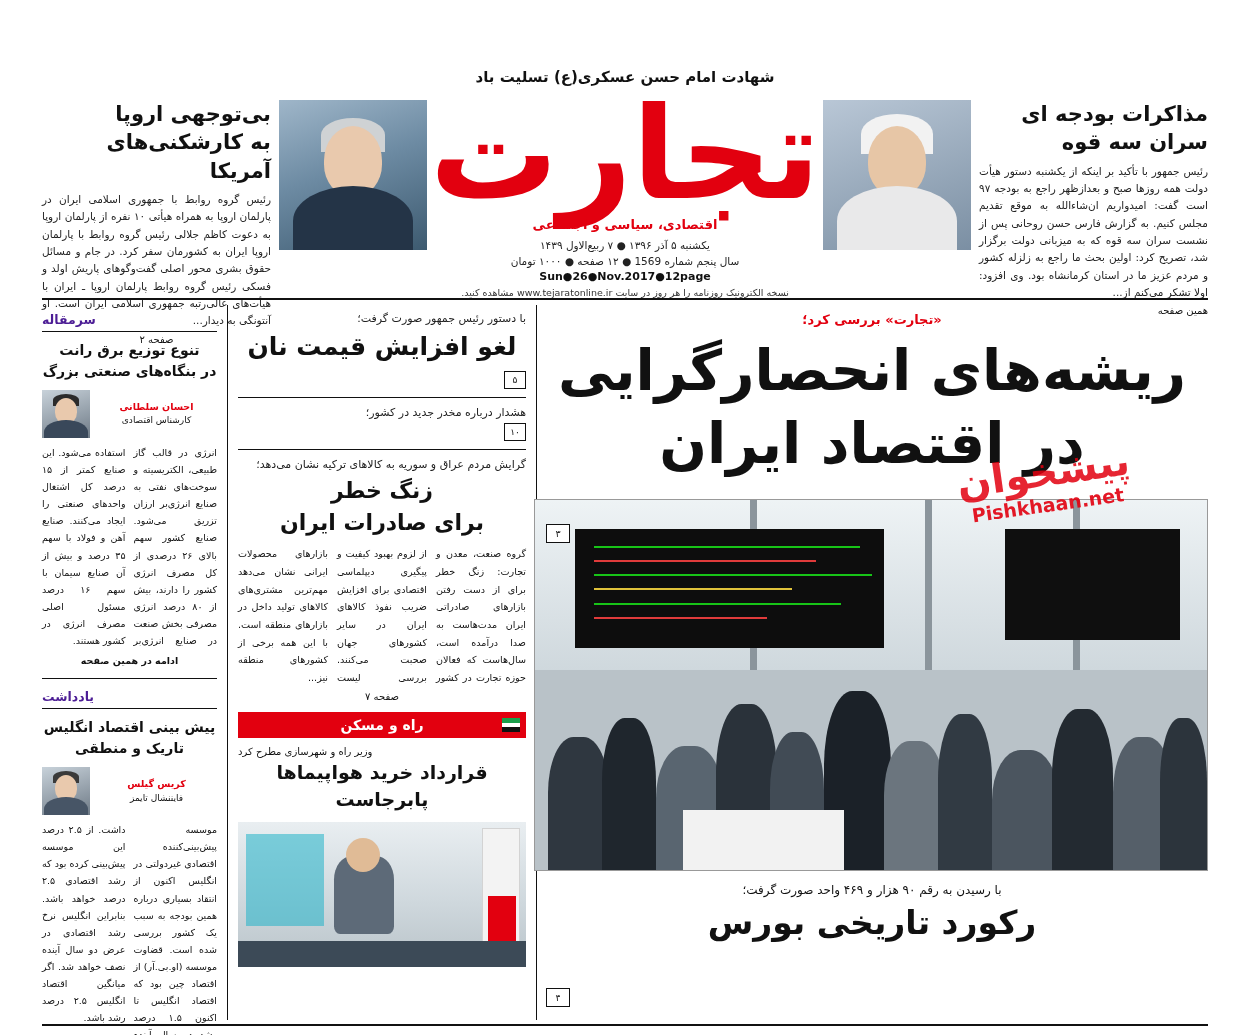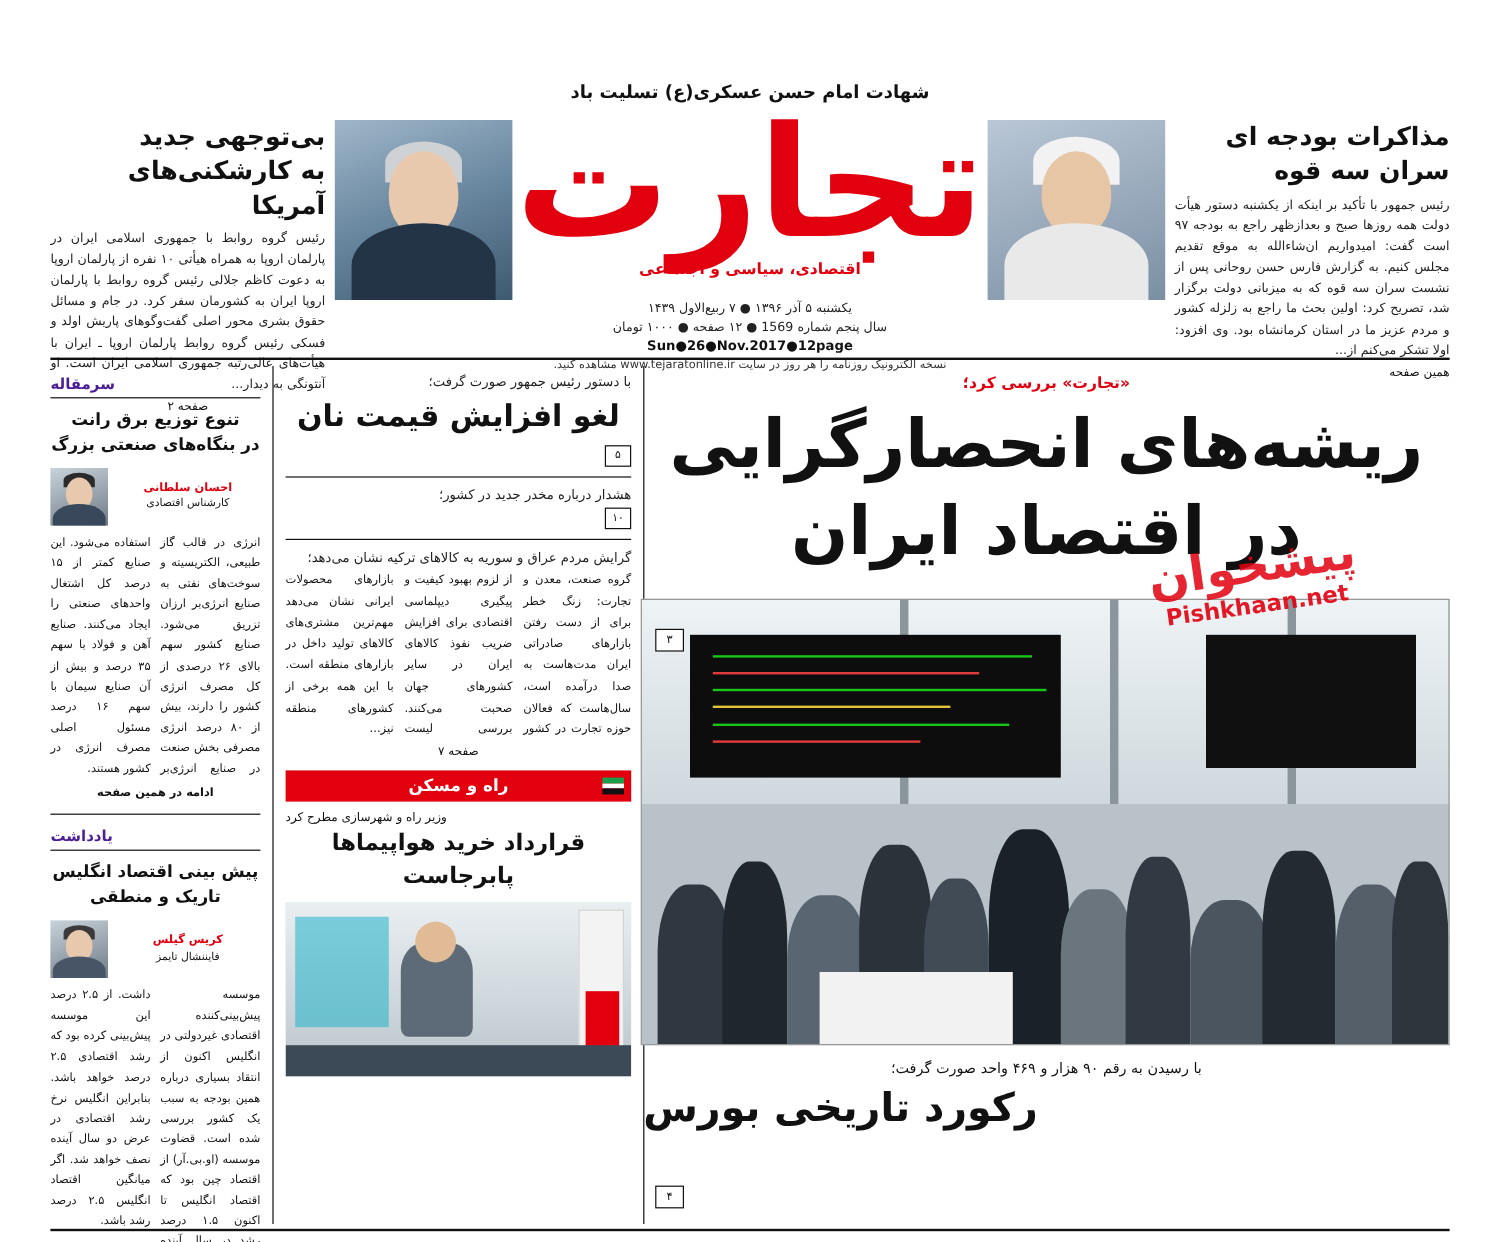--- a/index.html
+++ b/index.html
@@ -27,21 +27,21 @@
   .logo-word{
     font-size:128px;line-height:0.92;font-weight:bold;color:#e2000f;
     font-family:"DejaVu Sans","Liberation Sans",sans-serif;
     letter-spacing:-4px;
     direction:rtl;
   }
   .logo-sub{
     margin-top:4px;font-size:13px;color:#e2000f;font-weight:bold;
   }
   .logo-meta{
-    margin-top:18px;font-size:10.5px;color:#222;line-height:1.5;
+    margin-top:6px;font-size:10.5px;color:#222;line-height:1.5;
   }
   .logo-meta .row{display:block;}
   .logo-date-en{font-weight:bold;color:#111;font-size:11px;}
   .logo-site{font-size:9.5px;color:#333;}
 
   
   .top-left{
     position:absolute;top:100px;left:42px;width:385px;display:flex;gap:8px;
   }
   .top-right{
@@ -123,21 +123,21 @@
   .main-kicker{font-size:13px;text-align:center;margin-bottom:8px;}
   .main-kicker b{color:#e2000f;}
   .main-hl{
     font-size:56px;font-weight:bold;line-height:1.3;text-align:center;color:#111;margin:0;
   }
   .main-photo{
     margin-top:18px;width:100%;height:370px;background:#b9c2c8;position:relative;overflow:hidden;
     border:1px solid #999;
   }
   .main-foot-kicker{font-size:12px;text-align:center;margin-top:12px;}
-  .main-foot-hl{font-size:33px;font-weight:bold;text-align:left;margin-top:6px;}
+  .main-foot-hl{font-size:33px;font-weight:bold;text-align:center;margin-top:6px;}
 
   
   .pnum{position:absolute;width:22px;height:17px;border:1px solid #111;font-size:9.5px;
         display:flex;align-items:center;justify-content:center;background:#fff;}
 
   
   .wm{position:absolute;top:452px;right:118px;text-align:center;transform:rotate(-8deg);pointer-events:none;}
   .wm .fa{font-size:40px;font-weight:bold;color:#e2000f;opacity:.85;line-height:1;}
   .wm .en{font-size:19px;font-weight:bold;color:#e2000f;opacity:.9;margin-top:2px;}
 
@@ -169,21 +169,21 @@
 
   <div class="top-left">
     <div class="portrait a">
       <div class="face" style="width:148px;height:150px;">
         <div class="hair" style="background:#cfd2d4;"></div>
         <div class="head"></div>
         <div class="body" style="background:#243447;"></div>
       </div>
     </div>
     <div class="headline-block">
-      <div class="hl-title" style="white-space:pre-line;">بی‌توجهی جدید
+      <div class="hl-title" style="white-space:pre-line;">بی‌توجهی اروپا
 به کارشکنی‌های آمریکا</div>
       <div class="hl-body">رئیس گروه روابط با جمهوری اسلامی ایران در پارلمان اروپا به همراه هیأتی ۱۰ نفره از پارلمان اروپا به دعوت کاظم جلالی رئیس گروه روابط با پارلمان اروپا ایران به کشورمان سفر کرد. در جام و مسائل حقوق بشری محور اصلی گفت‌وگوهای پاریش اولد و فسکی رئیس گروه روابط پارلمان اروپا ـ ایران با هیأت‌های عالی‌رتبه جمهوری اسلامی ایران است. او آنتونگی به دیدار...</div>
       <div class="hl-page r">صفحه ۲</div>
     </div>
   </div>
 
   <div class="top-right">
     <div class="portrait b" style="background:linear-gradient(160deg,#b9c7d6,#7b8fa3);">
       <div class="face" style="width:148px;height:150px;">
         <div class="hair" style="background:#f2f2f2;width:72px;height:40px;top:14px;"></div>
@@ -254,20 +254,22 @@
     </div>
     <div class="divider"></div>
 
     <div class="kicker">هشدار درباره مخدر جدید در کشور؛</div>
     <div style="display:flex;justify-content:flex-start;">
       <div class="pagebox">۱۰</div>
     </div>
     <div class="divider"></div>
 
     <div class="kicker">گرایش مردم عراق و سوریه به کالاهای ترکیه نشان می‌دهد؛</div>
+    <div class="mid-hl sm" style="white-space:pre-line;">زنگ خطر
+برای صادرات ایران</div>
     <div class="mid-body">گروه صنعت، معدن و تجارت: زنگ خطر برای از دست رفتن بازارهای صادراتی ایران مدت‌هاست به صدا درآمده است، سال‌هاست که فعالان حوزه تجارت در کشور از لزوم بهبود کیفیت و پیگیری دیپلماسی اقتصادی برای افزایش ضریب نفوذ کالاهای ایران در سایر کشورهای جهان صحبت می‌کنند. بررسی لیست بازارهای محصولات ایرانی نشان می‌دهد مهم‌ترین مشتری‌های کالاهای تولید داخل در بازارهای منطقه است. با این همه برخی از کشورهای منطقه نیز...</div>
     <div style="text-align:center;font-size:10px;margin-top:4px;">صفحه ۷</div>
 
     <div class="rh-head">
       <span class="flag">
         <i style="background:#1a9e4b;"></i>
           <i style="background:#fff;"></i>
           <i style="background:#111;"></i>
       </span>
       <span>راه و مسکن</span>

